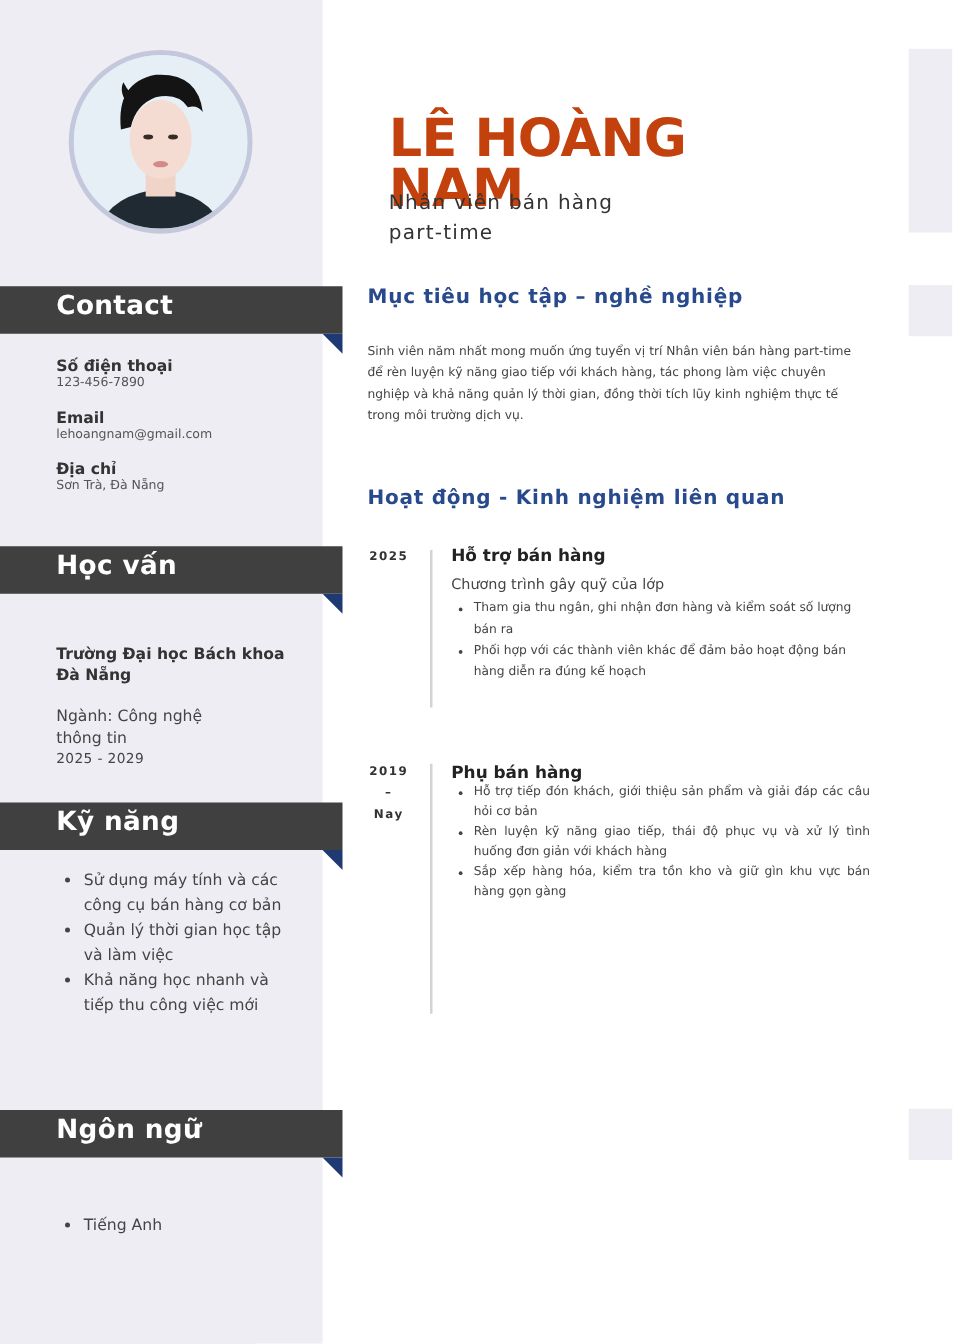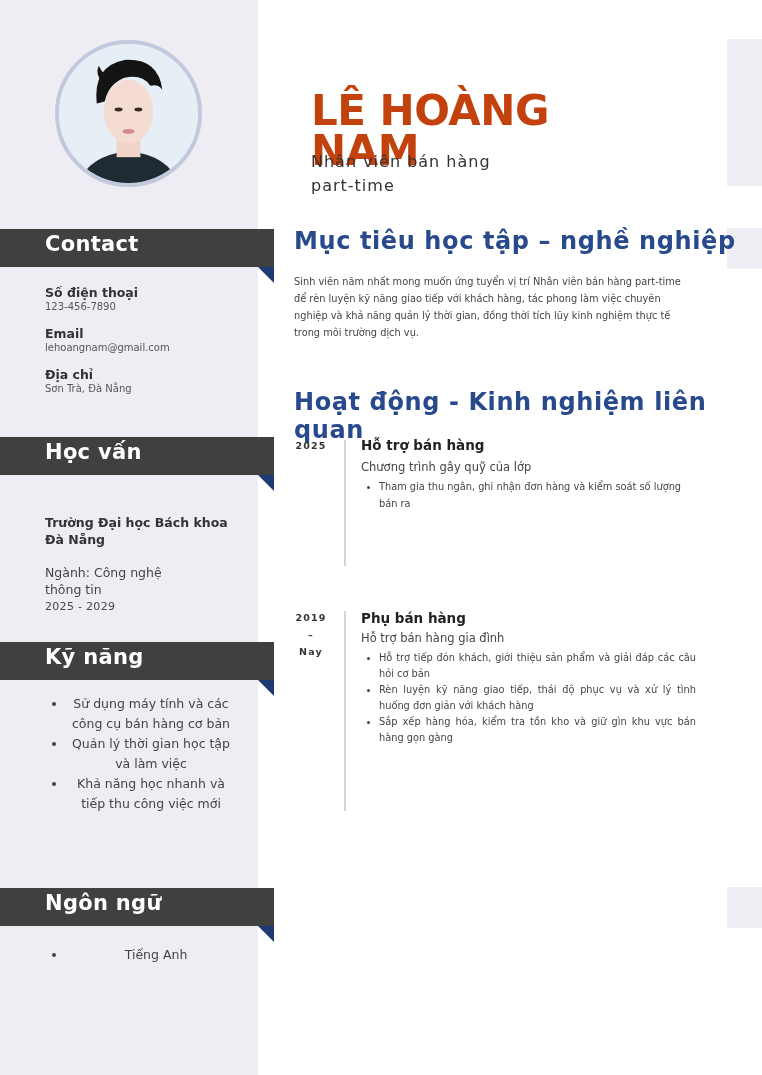--- a/index.html
+++ b/index.html
@@ -15,30 +15,30 @@
   .band .fold { position: absolute; right: 0; top: 38px; width: 0; height: 0; border-top: 16px solid #1f3a72; border-left: 16px solid transparent; }
 
   .side-block { position: absolute; left: 45px; width: 200px; }
   .c-label { font-size: 12.5px; font-weight: bold; color: #333; }
   .c-value { font-size: 10px; color: #555; margin-bottom: 14px; margin-top: 1px; }
 
   .edu-school { font-size: 12.5px; font-weight: bold; color: #333; line-height: 17px; }
   .edu-major { font-size: 12.5px; color: #444; line-height: 17px; margin-top: 16px; width: 140px; }
   .edu-years { font-size: 11px; color: #444; margin-top: 2px; letter-spacing: 0.3px; }
 
-  .side-list { list-style: none; text-align: center; }
+  .side-list { list-style: none; }
   .side-list li { position: relative; padding-left: 22px; font-size: 12.5px; color: #444; line-height: 20px; margin-bottom: 0; }
   .side-list li::before { content: ""; position: absolute; left: 7px; top: 8px; width: 4px; height: 4px; border-radius: 50%; background: #444; }
 
   .name { position: absolute; left: 311px; top: 56px; color: #c2410c; font-weight: bold; font-size: 42px; line-height: 40px; letter-spacing: -0.5px; margin-top: 35px; }
   .role { position: absolute; left: 311px; top: 150px; color: #333; font-size: 16px; line-height: 24px; letter-spacing: 1px; width: 230px; }
 
   .deco { position: absolute; left: 727px; width: 35px; background: #eeedf3; }
 
-  .section-title { position: absolute; left: 294px; color: #284a8d; font-weight: bold; font-size: 24px; letter-spacing: 0.6px; }
+  .section-title { position: absolute; left: 294px; color: #284a8d; font-weight: bold; font-size: 16px; letter-spacing: 0.6px; }
   .objective { position: absolute; left: 294px; top: 273px; width: 400px; font-size: 9.8px; line-height: 17px; color: #444; }
 
   .timeline { position: absolute; left: 294px; width: 410px; }
   .tl-date { position: absolute; left: 0; width: 34px; text-align: center; font-size: 9.5px; font-weight: bold; color: #333; letter-spacing: 1.2px; line-height: 17px; }
   .tl-line { position: absolute; left: 50px; width: 2px; background: #d3d3d8; }
   .tl-body { position: absolute; left: 67px; width: 335px; }
   .tl-title { font-size: 13.5px; font-weight: bold; color: #222; }
   .tl-sub { font-size: 11.5px; color: #444; margin-top: 7px; margin-bottom: 5px; }
   .tl-list { list-style: none; }
   .tl-list li { position: relative; padding-left: 18px; font-size: 9.8px; line-height: 16.5px; color: #444; margin-bottom: 1px; }
@@ -94,21 +94,21 @@
 <ul class="side-list side-block" style="top:694px; width:190px;">
   <li>Sử dụng máy tính và các công cụ bán hàng cơ bản</li>
   <li>Quản lý thời gian học tập và làm việc</li>
   <li>Khả năng học nhanh và tiếp thu công việc mới</li>
 </ul>
 
 <div class="band" style="top:888px;">
   <span class="band-title">Ngôn ngữ</span>
   <span class="fold"></span>
 </div>
-<ul class="side-list side-block" style="top:945px;">
+<ul class="side-list side-block" style="top:970px;">
   <li>Tiếng Anh</li>
 </ul>
 
 <div class="name">
   <div>LÊ HOÀNG</div>
   <div>NAM</div>
 </div>
 <div class="role">
   <div>Nhân viên bán hàng</div>
   <div>part-time</div>
@@ -124,33 +124,33 @@
 <div class="section-title" style="top:388px;">Hoạt động - Kinh nghiệm liên quan</div>
 
 <div class="timeline" style="top:437px; height:160px;">
   <div class="tl-date" style="top:0;">2025</div>
   <div class="tl-line" style="top:3px; height:126px;"></div>
   <div class="tl-body" style="top:0;">
     <div class="tl-title">Hỗ trợ bán hàng</div>
     <div class="tl-sub">Chương trình gây quỹ của lớp</div>
     <ul class="tl-list">
       <li>Tham gia thu ngân, ghi nhận đơn hàng và kiểm soát số lượng bán ra</li>
+      <li>Phối hợp với các thành viên khác để đảm bảo hoạt động bán hàng diễn ra đúng kế hoạch</li>
     </ul>
   </div>
 </div>
 
 <div class="timeline" style="top:609px; height:210px;">
   <div class="tl-date" style="top:0;">
     <div>2019</div>
     <div>–</div>
     <div>Nay</div>
   </div>
   <div class="tl-line" style="top:2px; height:200px;"></div>
   <div class="tl-body" style="top:1px;">
     <div class="tl-title">Phụ bán hàng</div>
-    <div class="tl-sub" style="margin-top:5px;">Hỗ trợ bán hàng gia đình</div>
     <ul class="tl-list justify">
       <li>Hỗ trợ tiếp đón khách, giới thiệu sản phẩm và giải đáp các câu hỏi cơ bản</li>
       <li>Rèn luyện kỹ năng giao tiếp, thái độ phục vụ và xử lý tình huống đơn giản với khách hàng</li>
       <li>Sắp xếp hàng hóa, kiểm tra tồn kho và giữ gìn khu vực bán hàng gọn gàng</li>
     </ul>
   </div>
 </div>
 
 </body></html>

